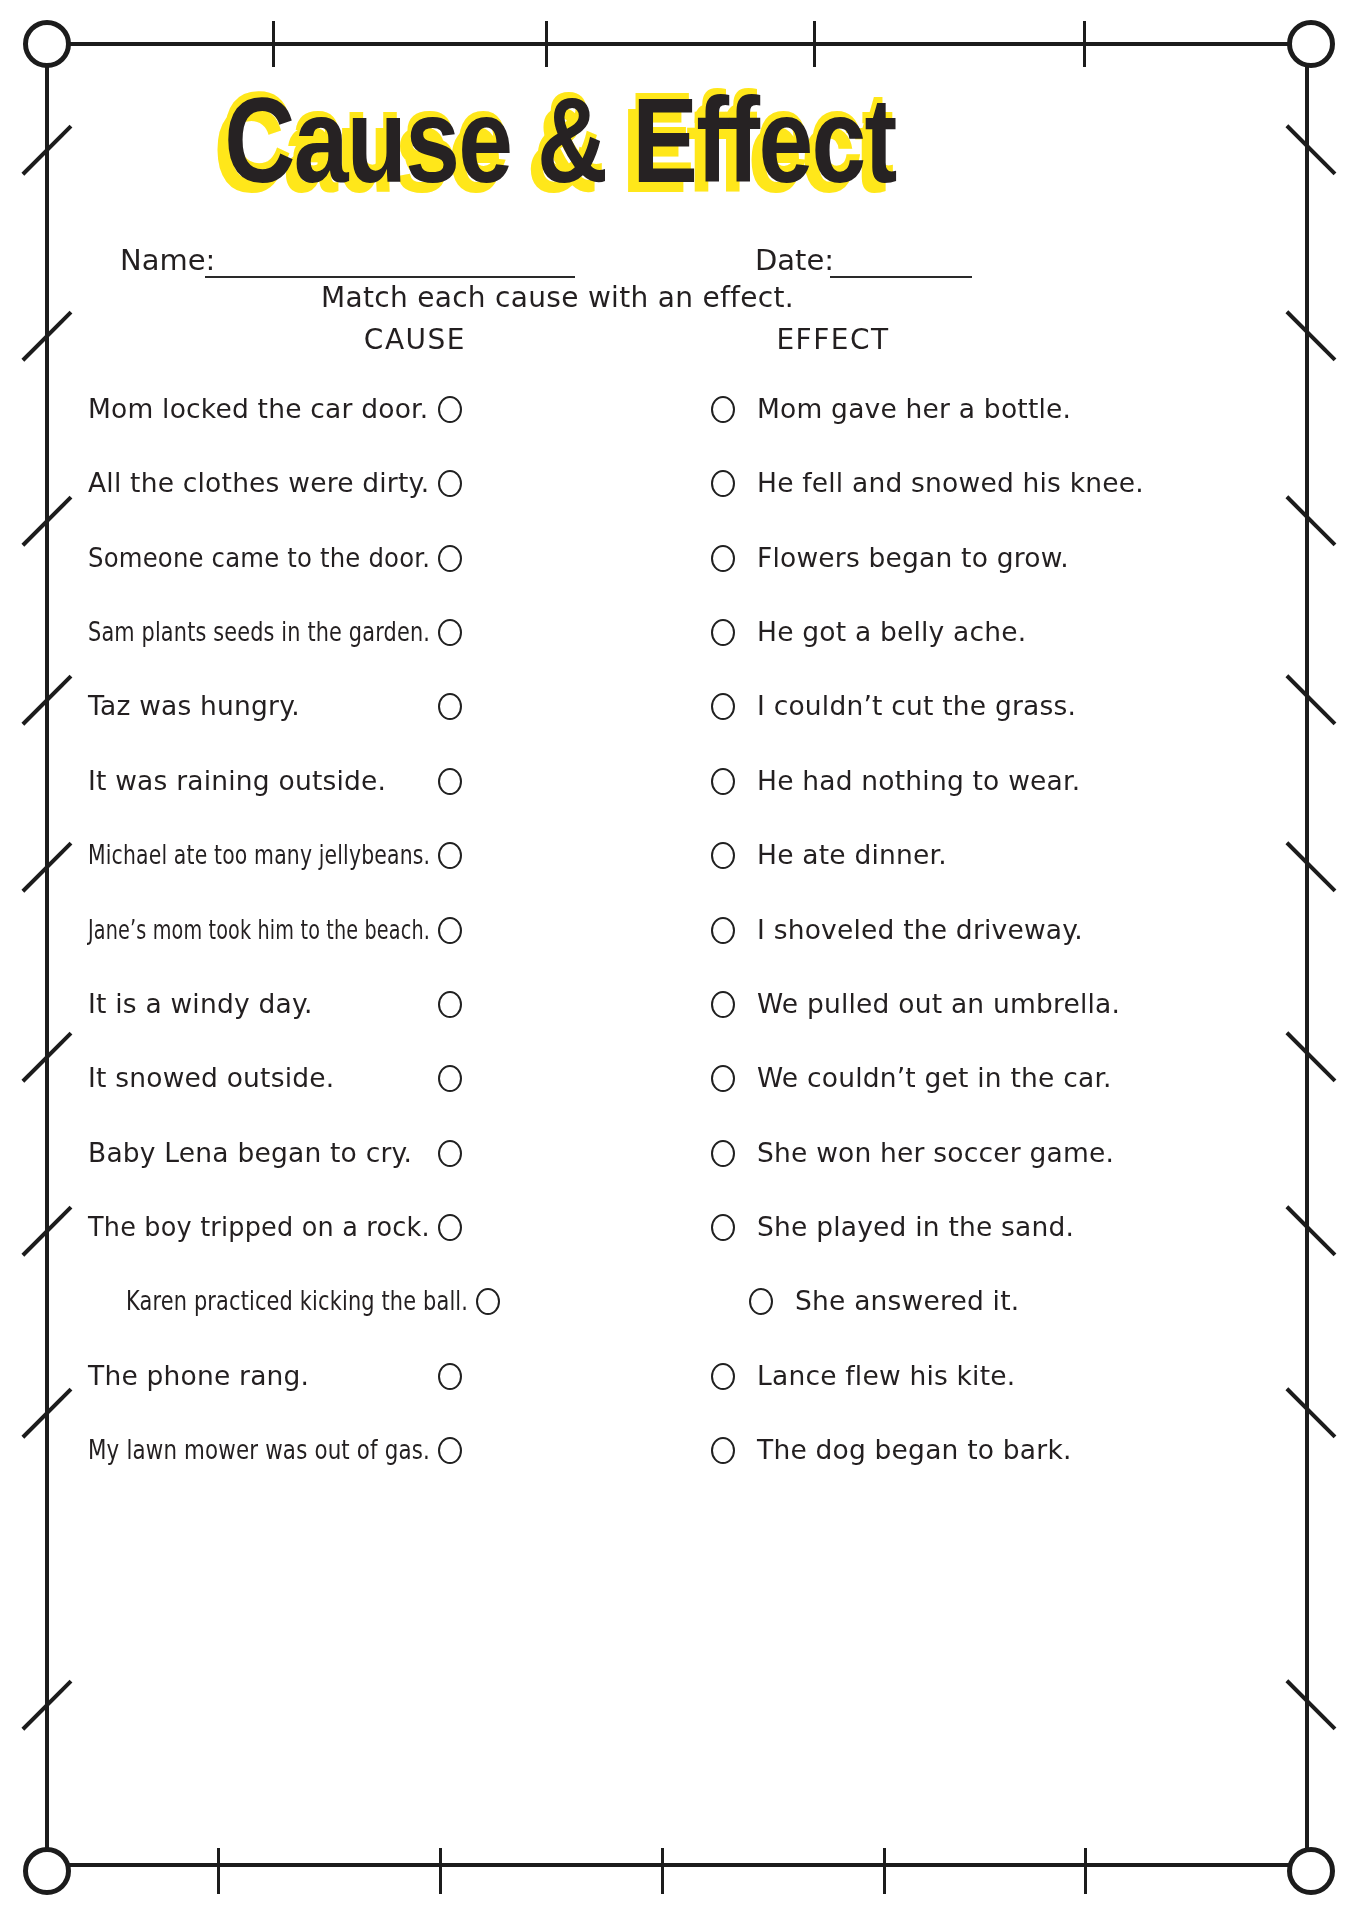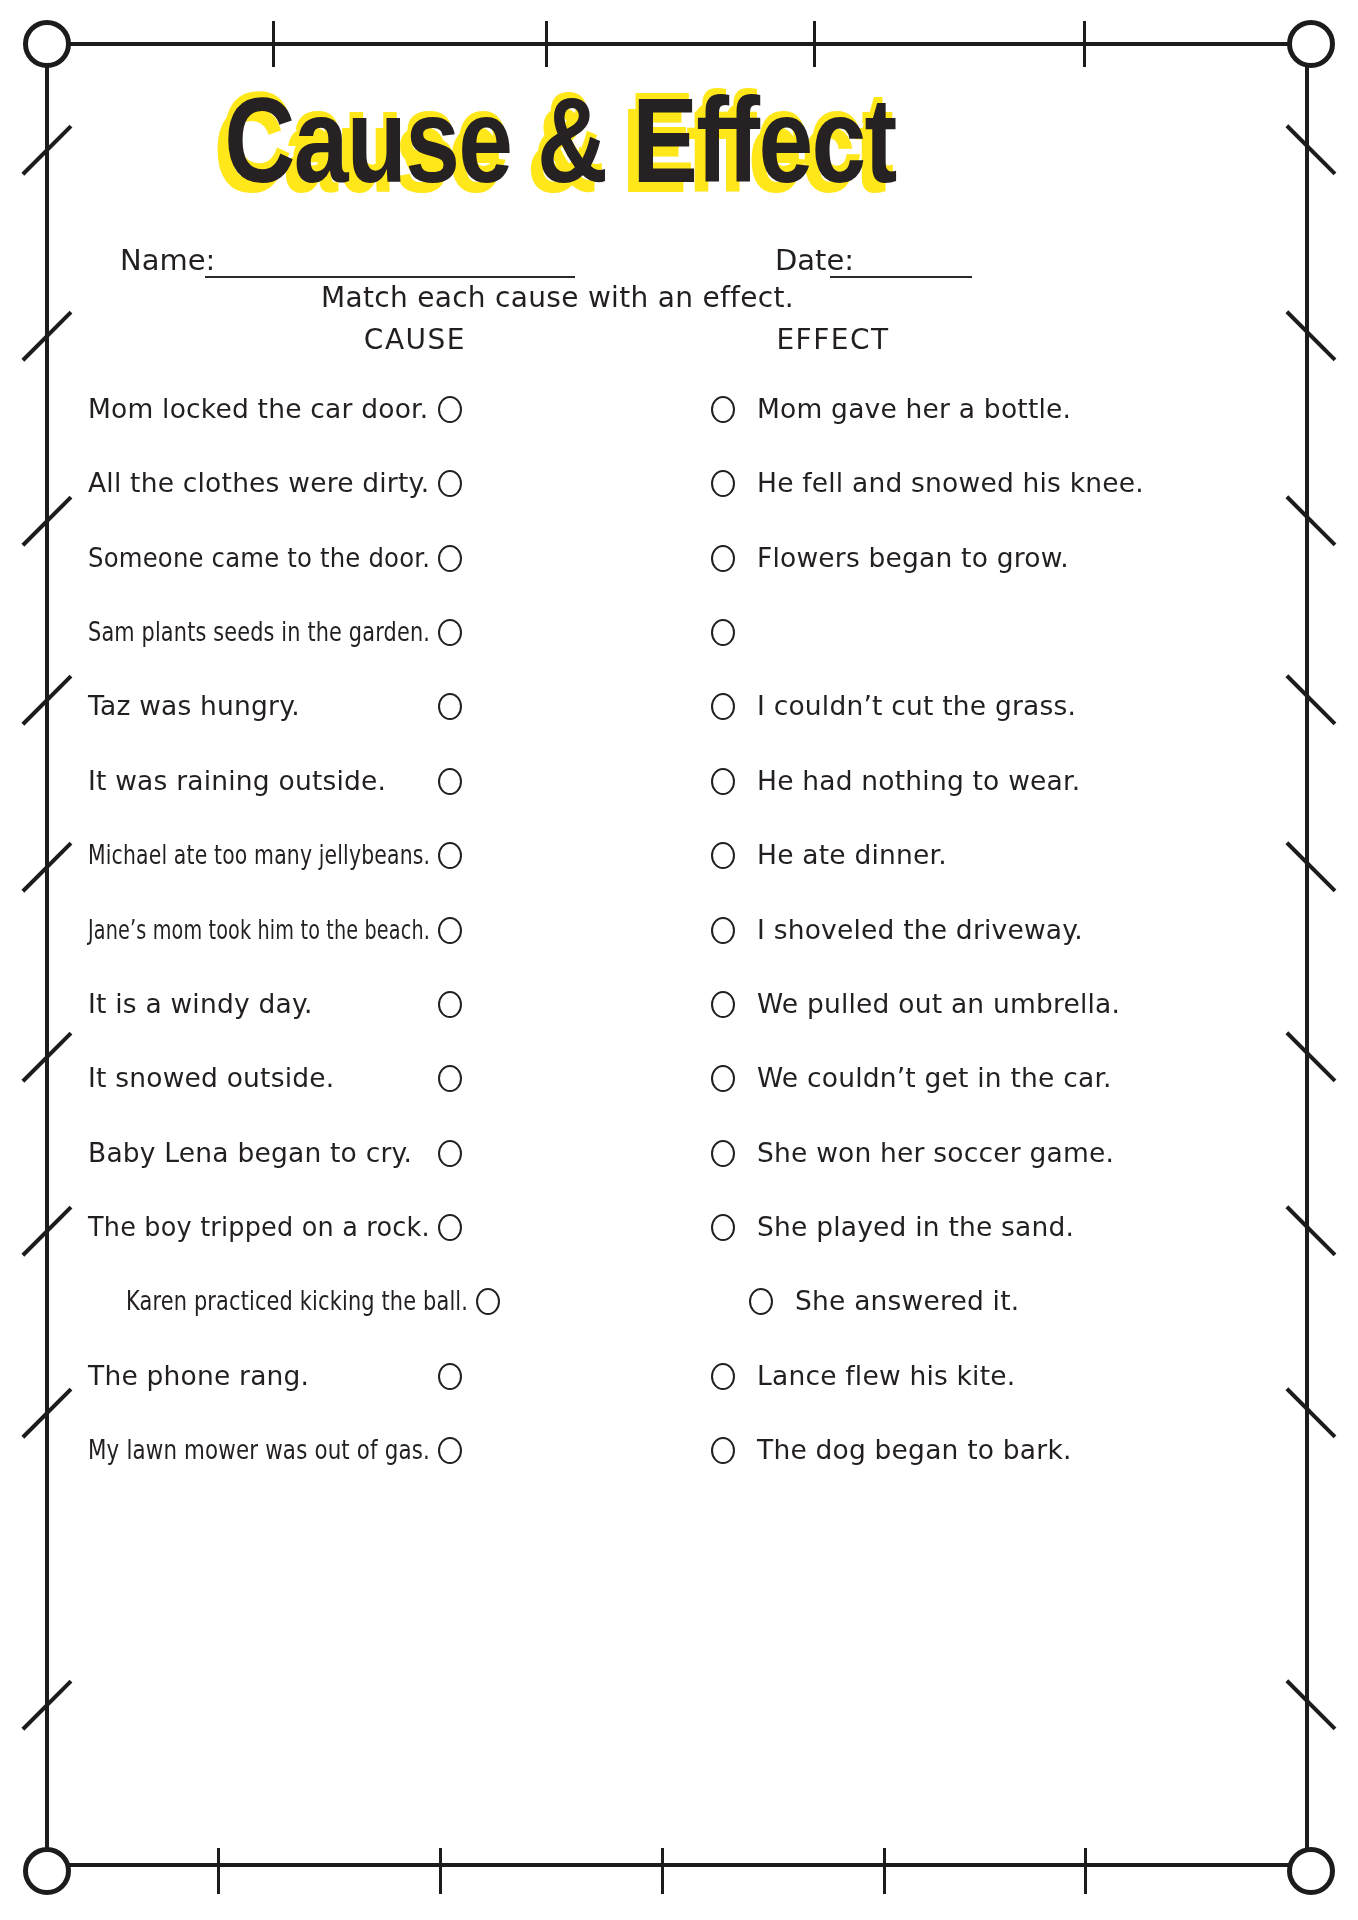--- a/index.html
+++ b/index.html
@@ -156,21 +156,21 @@
       <span class="slash right" style="left: 1309px; top: 1379px;"></span>
       <span class="slash left" style="left: 45px; top: 1671px;"></span>
       <span class="slash right" style="left: 1309px; top: 1671px;"></span>
     </div>
 
   <h1 class="title">Cause &amp; Effect</h1>
 
   <span class="label-text" style="left:120px; top:243px;">Name:</span>
   <span class="write-line" style="left:205px; top:276px; width:370px;"></span>
 
-  <span class="label-text" style="left:755px; top:243px;margin-left:20px;">Date:</span>
+  <span class="label-text" style="left:755px; top:243px;">Date:</span>
   <span class="write-line" style="left:830px; top:276px; width:142px;"></span>
 
   <div class="instruction">Match each cause with an effect.</div>
 
   <div class="col-header cause">CAUSE</div>
   <div class="col-header effect">EFFECT</div>
 
   <div id="rows">
     <div class="row" style="top: 386px;">
       <span class="txt cause-txt fit">Mom locked the car door.</span>
@@ -190,20 +190,21 @@
       <span class="txt cause-txt fit" style="transform: scaleX(0.919);">Someone came to the door.</span>
       <span class="bubble cause-b"></span>
       <span class="bubble effect-b"></span>
       <span class="txt effect-txt fit">Flowers began to grow.</span>
     </div>
 
     <div class="row" style="top: 609.1px;">
       <span class="txt cause-txt fit" style="transform: scaleX(0.786);">Sam plants seeds in the garden.</span>
       <span class="bubble cause-b"></span>
       <span class="bubble effect-b"></span>
+      <span class="txt effect-txt fit">He got a belly ache.</span>
     </div>
 
     <div class="row" style="top: 683.4px;">
       <span class="txt cause-txt fit">Taz was hungry.</span>
       <span class="bubble cause-b"></span>
       <span class="bubble effect-b"></span>
       <span class="txt effect-txt fit">I couldn’t cut the grass.</span>
     </div>
 
     <div class="row" style="top: 757.8px;">

